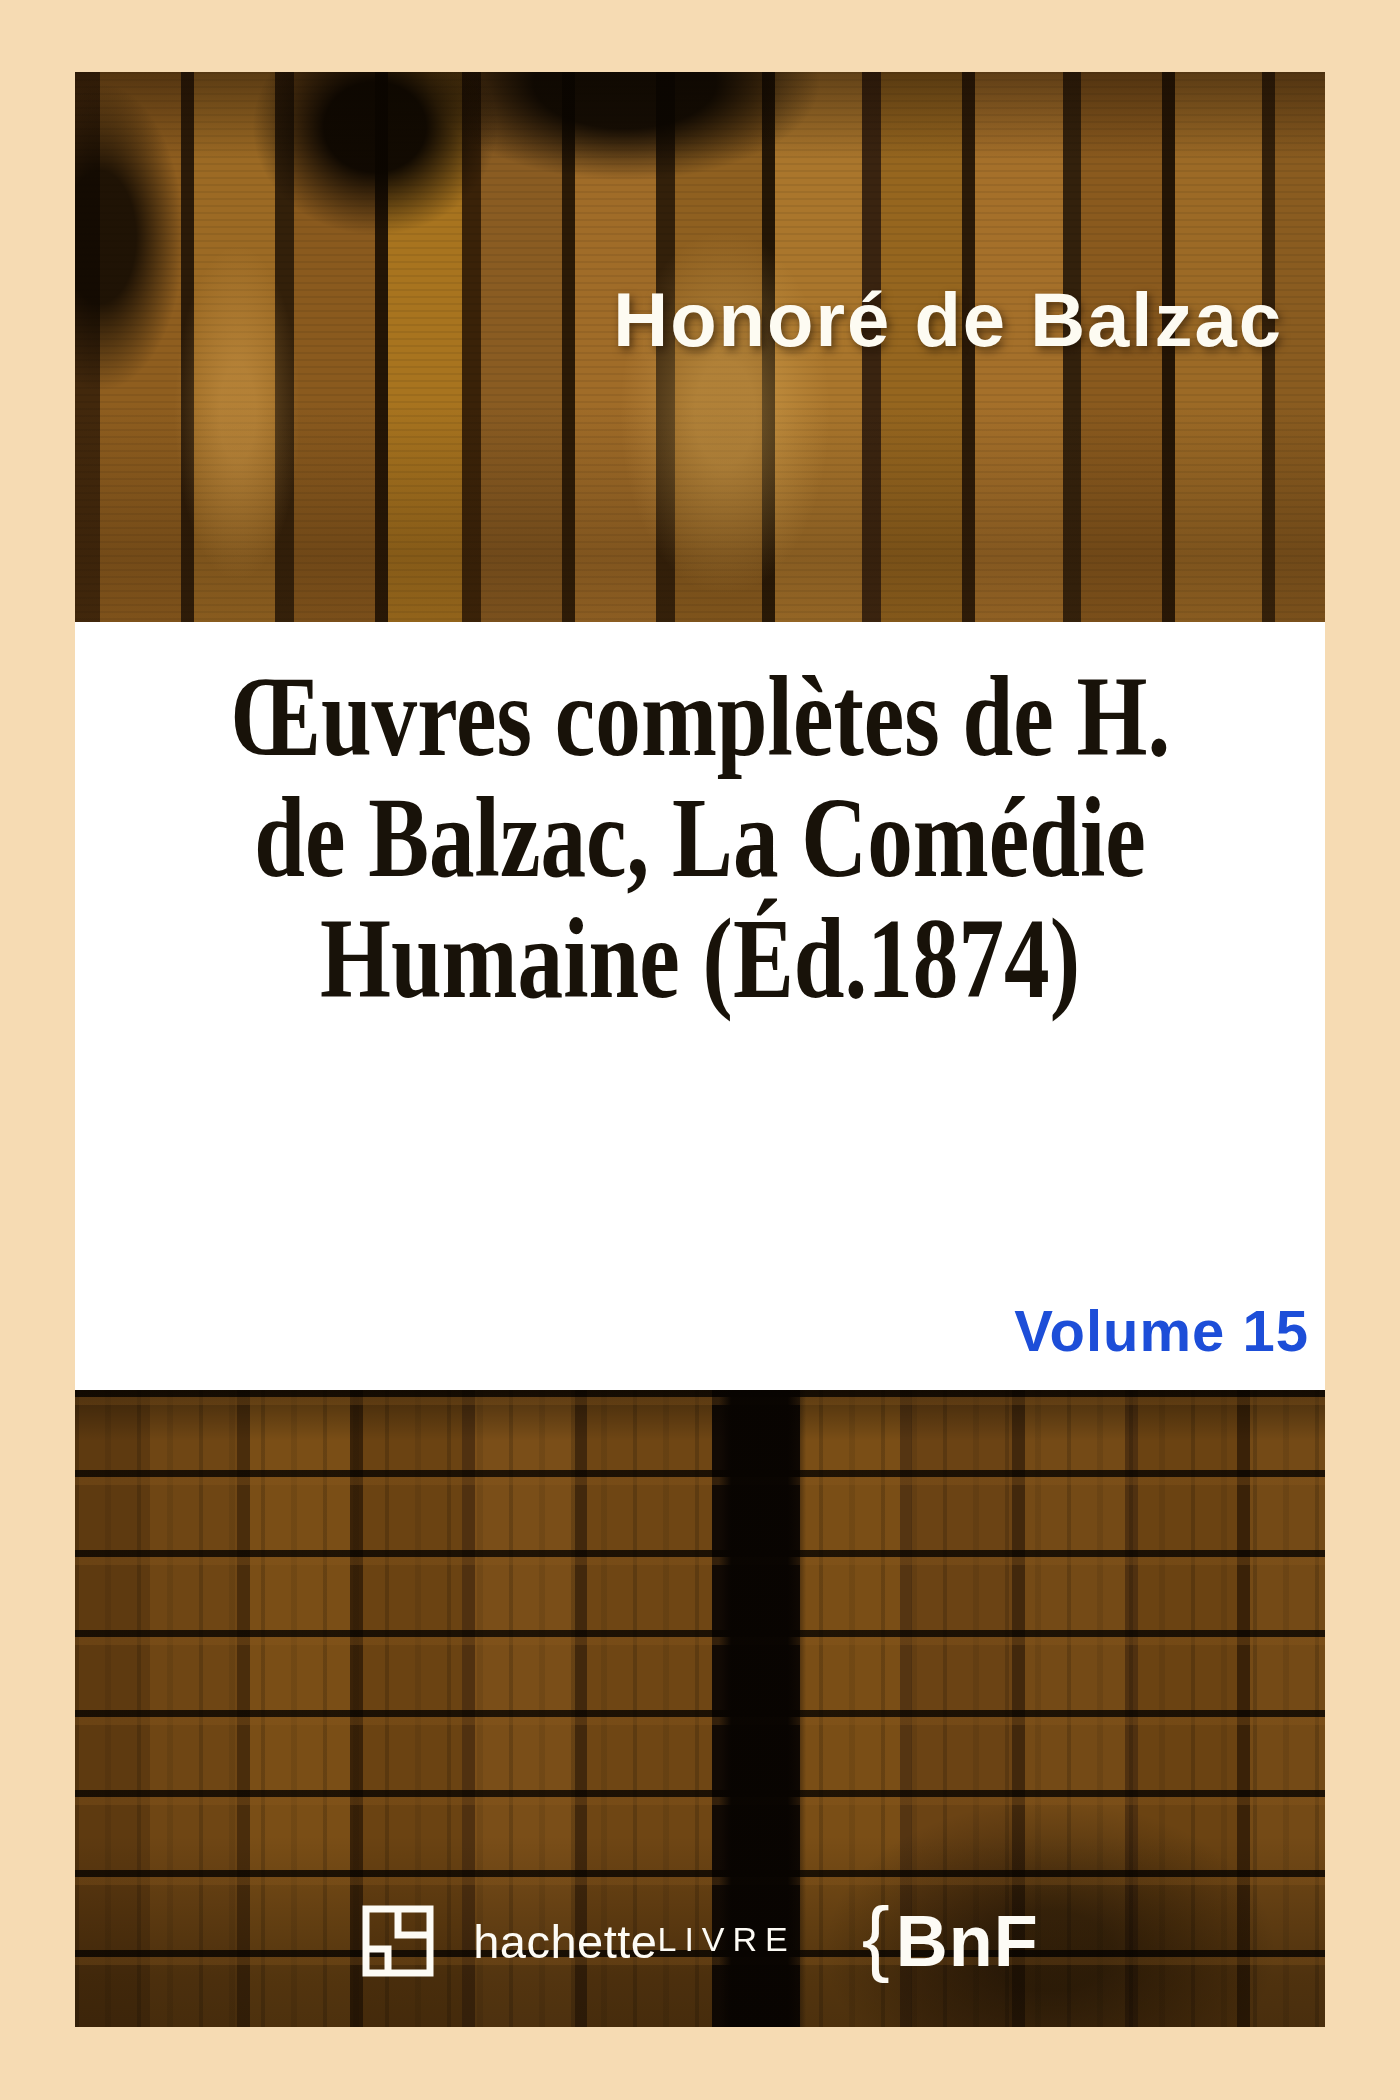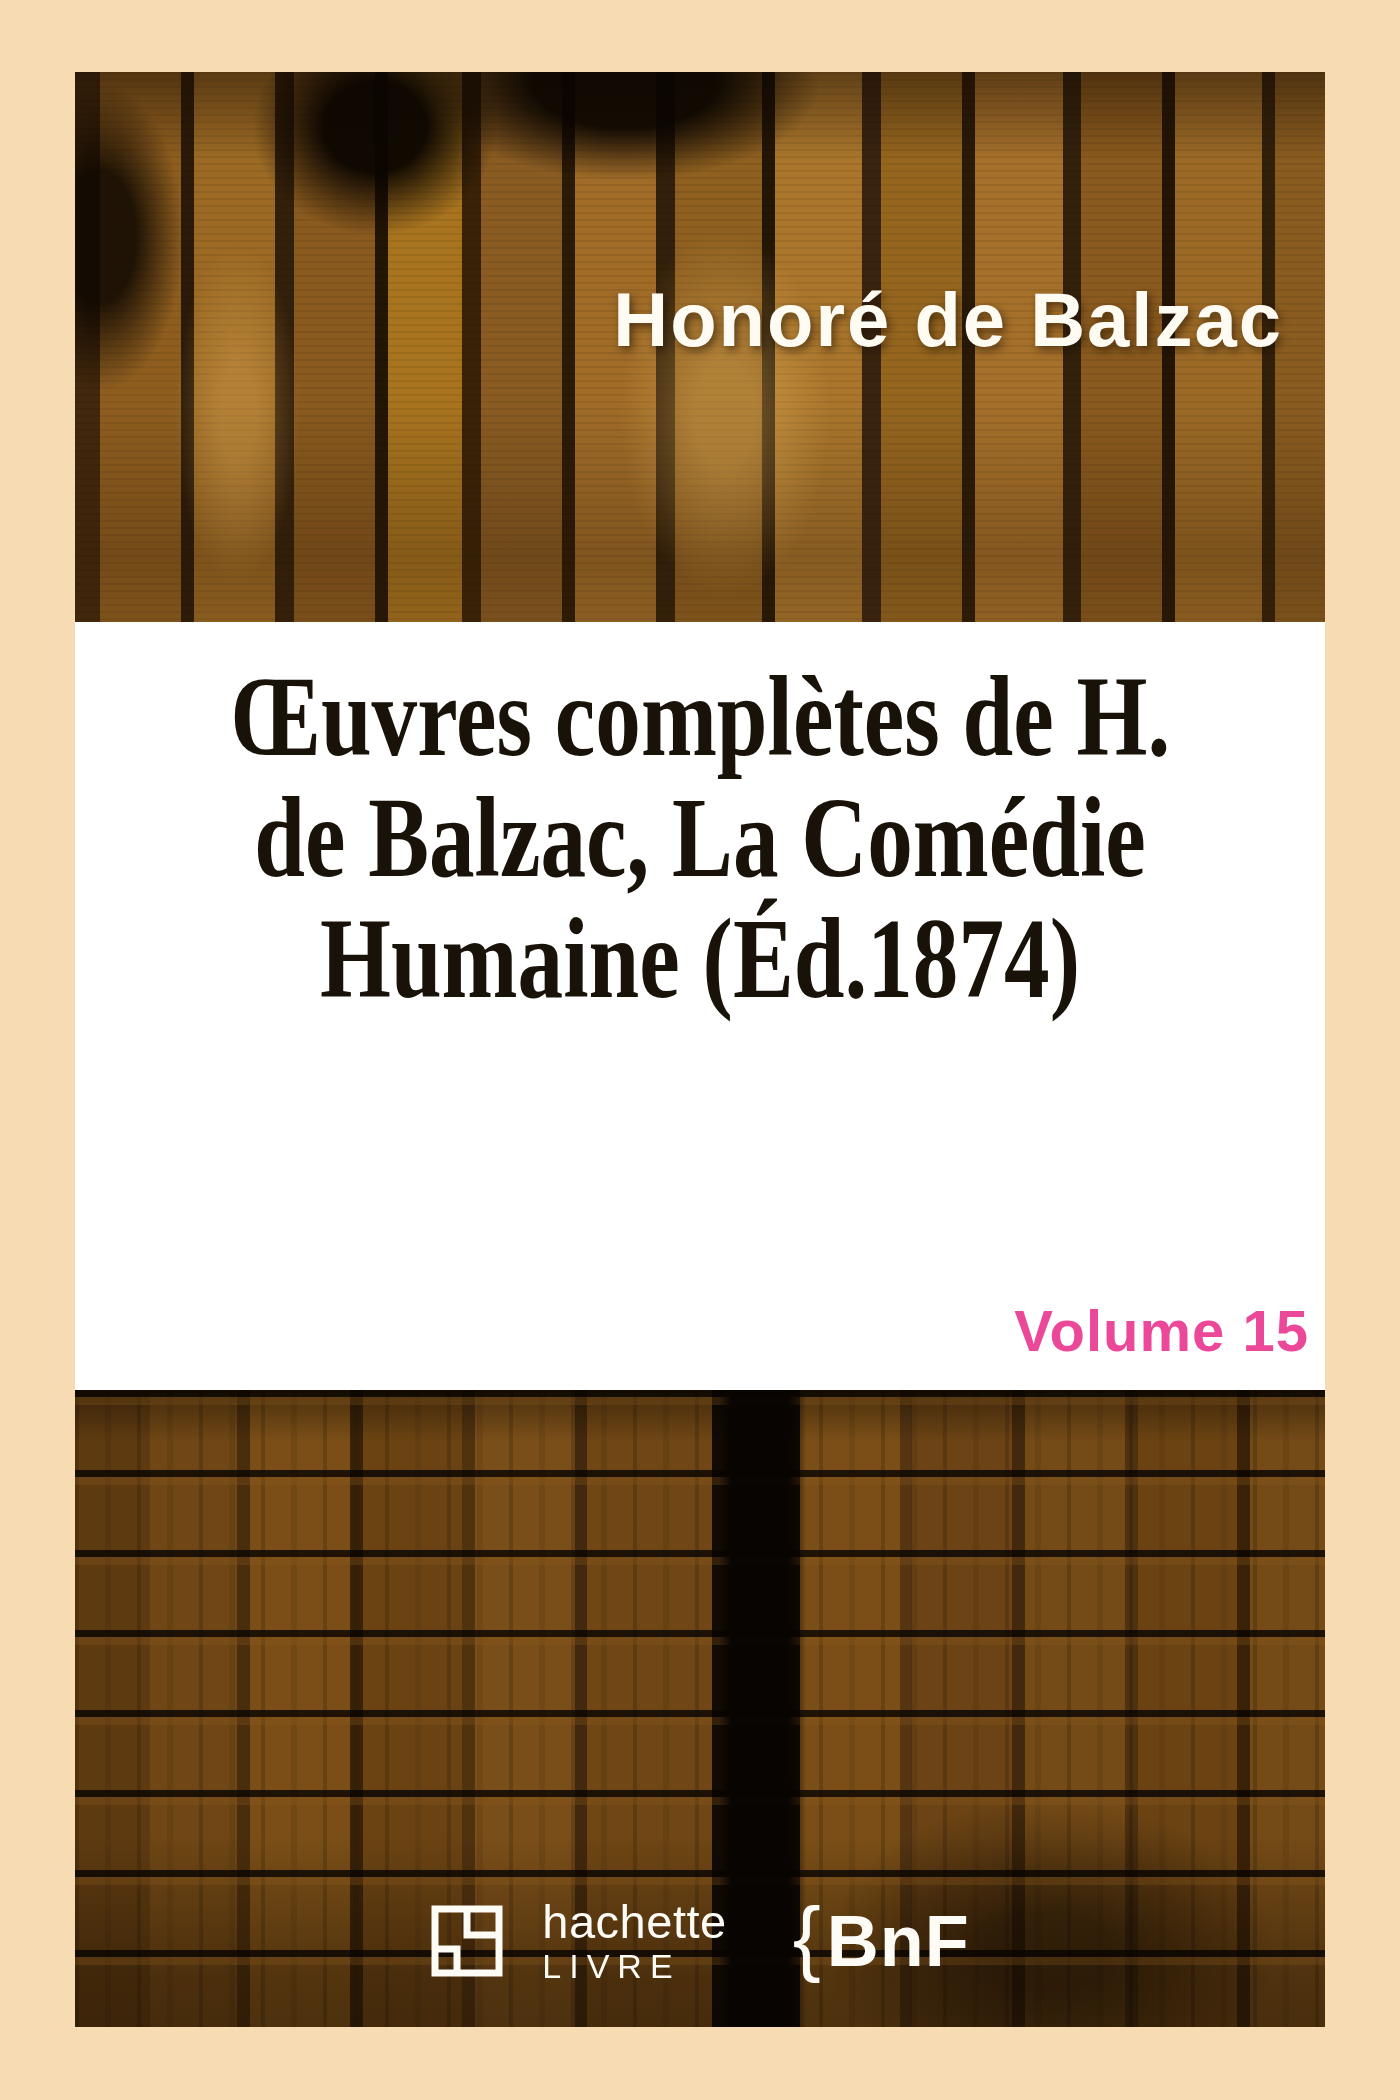--- a/index.html
+++ b/index.html
@@ -73,21 +73,21 @@
   }
   .title .tline{
     display:block;
     transform:scaleX(.8);
     transform-origin:50% 50%;
     white-space:nowrap;
   }
   .volume{
     position:absolute;
     right:16px; bottom:26px;
-    color:#ec4899;
+    color:#1d4ed8;
     font-size:58px;
     font-weight:bold;
     letter-spacing:1px;
     white-space:nowrap;
   }
 
   
   .photo-bottom{
     position:absolute; left:0; top:1318px;
     width:1250px; height:637px;
@@ -121,21 +121,21 @@
     align-items:center;
     gap:66px;
     color:#fdfbf5;
   }
   .hachette{
     display:flex;
     align-items:center;
     gap:14px;
   }
   .hachette svg{display:block;}
-  .h-text{display:flex;flex-direction:column;line-height:1;margin-left:24px;}
+  .h-text{display:flex;flex-direction:row;line-height:1;margin-left:24px;}
   .h-word{
     font-size:47px;
     font-weight:normal;
     letter-spacing:.5px;
   }
   .h-sub{
     font-size:34px;
     letter-spacing:8px;
     margin-top:4px;
   }

